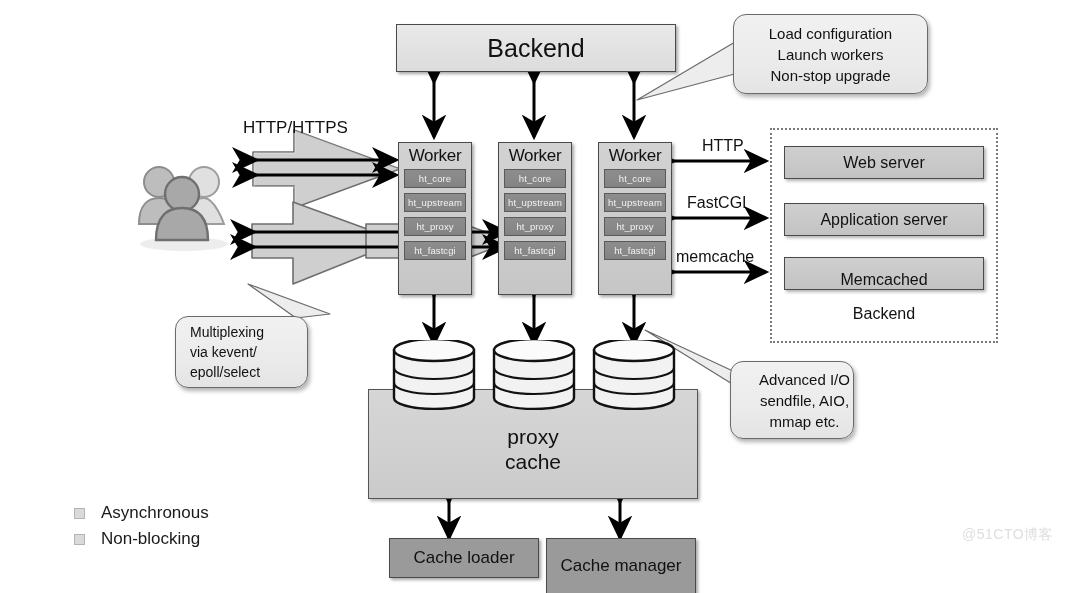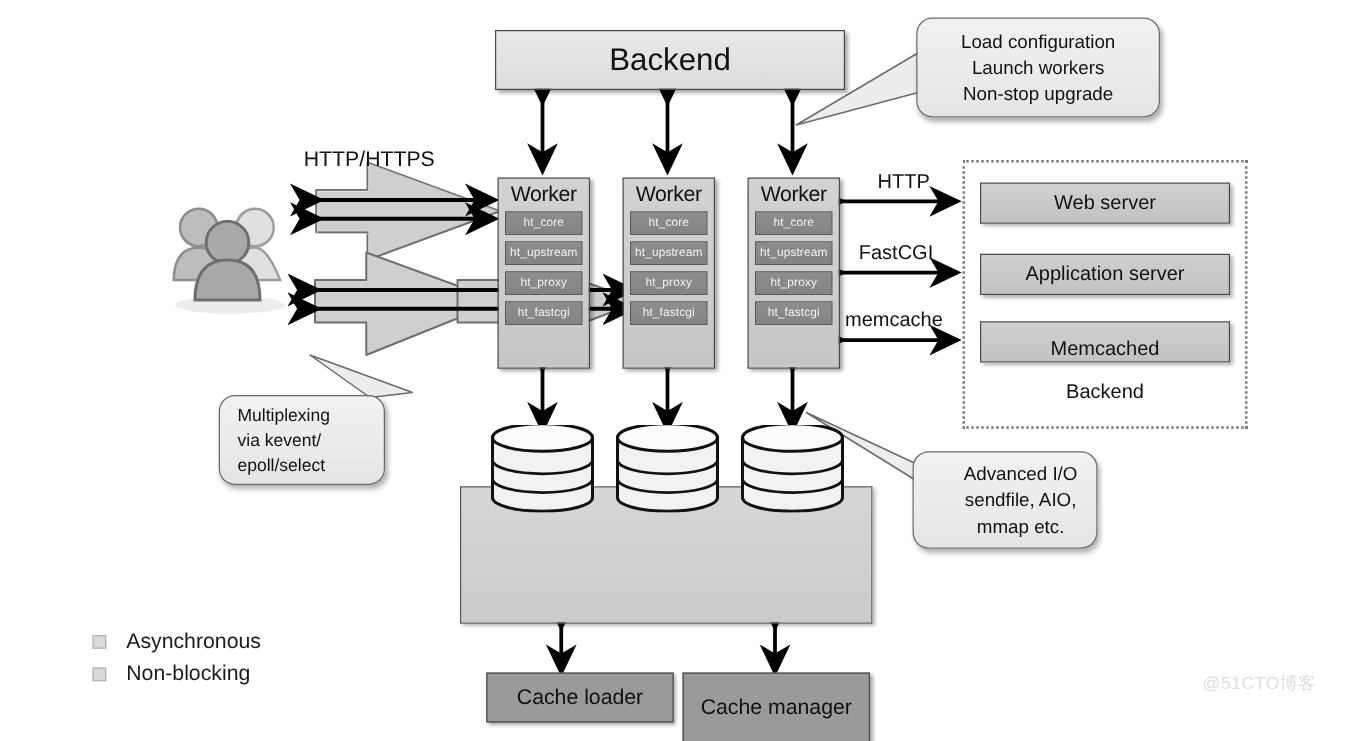--- a/index.html
+++ b/index.html
@@ -119,21 +119,21 @@
     box-shadow: 2px 3px 4px rgba(0,0,0,0.3);
     color: #111;
     display: flex;
     flex-direction: column;
     justify-content: center;
     font-size: 15px;
     line-height: 21px;
   }
   #callout-master { left: 733px; top: 14px; width: 195px; height: 80px; align-items: center; text-align: center; }
   #callout-mux { left: 175px; top: 316px; width: 133px; height: 72px; padding-left: 14px; text-align: left; font-size: 14px; line-height: 20px; }
-  #callout-io { left: 730px; top: 361px; width: 148px; height: 78px; align-items: center; text-align: center; padding-left: 25px; }
+  #callout-io { left: 730px; top: 361px; width: 124px; height: 78px; align-items: center; text-align: center; padding-left: 25px; }
 
   
   .lbl { color: #111; }
   #lbl-httphttps { left: 243px; top: 118px; font-size: 17px; }
   #lbl-http { left: 702px; top: 137px; font-size: 16px; }
   #lbl-fastcgi { left: 687px; top: 194px; font-size: 16px; }
   #lbl-memcache { left: 676px; top: 248px; font-size: 16px; }
 
   
   #feature-list { left: 74px; top: 500px; }
@@ -141,21 +141,21 @@
   .feat-bullet {
     width: 9px; height: 9px;
     border: 1px solid #b4b4b4;
     background: #dadada;
     margin-right: 16px;
     flex: 0 0 auto;
   }
   .feat-label { font-size: 17px; color: #1a1a1a; }
 
   #watermark {
-    left: 962px; top: 538px;
+    left: 962px; top: 526px;
     font-size: 14px;
     color: #dedede;
     letter-spacing: 0.5px;
   }
   svg { display: block; }
 </style>
 </head>
 <body>
 
 <div id="canvas">
@@ -281,20 +281,24 @@
     <div class="abs backend-box" style="left:12px;top:73px;">
       <span>Application server</span>
     </div>
     <div class="abs backend-box" style="left:12px;top:127px;align-items:flex-end;">
       <span>Memcached</span>
     </div>
     <div class="abs" id="backend-label" style="left:0px;top:175px;">Backend</div>
   </div>
 
   <div id="proxy-cache" class="abs"></div>
+  <div id="proxy-cache-label" class="abs">
+    <div>proxy</div>
+    <div>cache</div>
+  </div>
 
   <svg class="abs" style="left:392px;top:340px;width:290px;height:70px;" viewBox="0 0 290 70">
     <g id="d1">
       <path d="M2,10 L2,58 A40,11 0 0 0 82,58 L82,10 Z" fill="#f2f2f2" stroke="#111" stroke-width="2.4"></path>
       <ellipse cx="42" cy="10" rx="40" ry="11" fill="#fbfbfb" stroke="#111" stroke-width="2.4"></ellipse>
       <path d="M2,28 A40,11 0 0 0 82,28" fill="none" stroke="#111" stroke-width="2.2"></path>
       <path d="M2,43 A40,11 0 0 0 82,43" fill="none" stroke="#111" stroke-width="2.2"></path>
     </g>
     <g transform="translate(100,0)">
       <path d="M2,10 L2,58 A40,11 0 0 0 82,58 L82,10 Z" fill="#f2f2f2" stroke="#111" stroke-width="2.4"></path>

